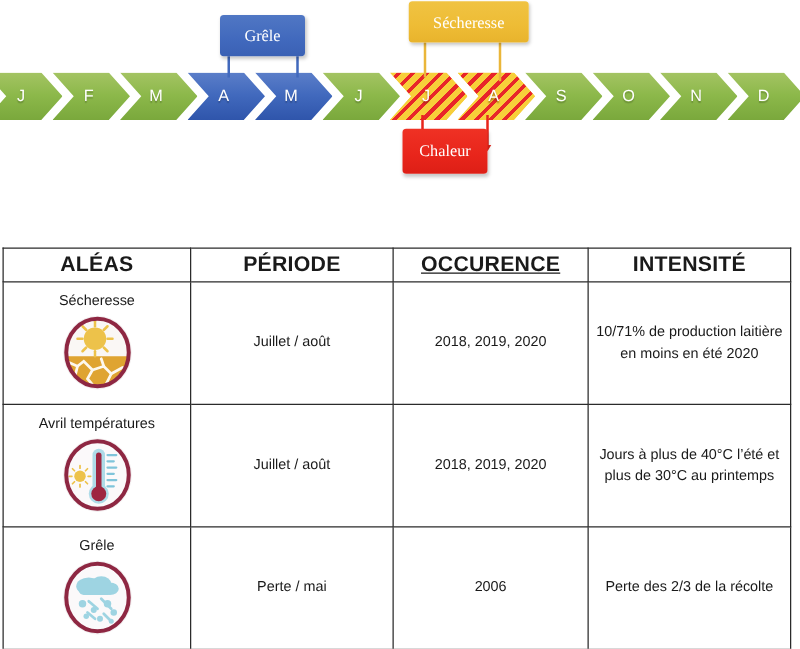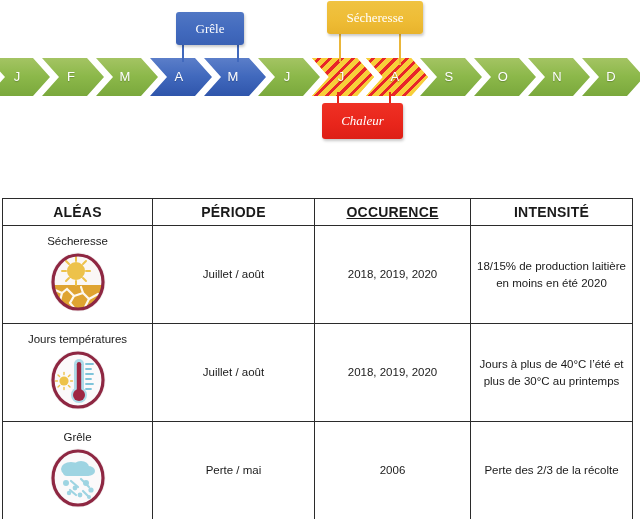--- a/index.html
+++ b/index.html
@@ -84,25 +84,24 @@
   }
   #callout-secheresse {
     left: 327px; top: 1px;
     width: 96px; height: 33px;
     background: linear-gradient(180deg, #f0c342 0%, #eebc35 60%, #e8b32c 100%);
     font-size: 13px;
     line-height: 33px;
   }
   #callout-chaleur {
     left: 322px; top: 103px;
-    width: 81px; height: 36px;
+    width: 68px; height: 36px;
     background: linear-gradient(180deg, #ef3124 0%, #e8251b 60%, #dd1f16 100%);
     font-size: 13px;
     line-height: 36px;
-    font-style: italic;
   }
 
   .leader {
     position: absolute;
     width: 2px;
   }
   .leader.blue  { background: #4169bd; }
   .leader.gold  { background: #eab63a; }
   .leader.red   { background: #e8251b; }
   .leader-arrow {
@@ -125,21 +124,21 @@
   }
   #hazard-table th, #hazard-table td {
     border: 1px solid #2b2b2b;
     text-align: center;
     vertical-align: middle;
     padding: 2px 6px;
     box-sizing: border-box;
   }
   #hazard-table th {
     font-weight: bold;
-    font-size: 14px;
+    font-size: 17px;
     height: 27px;
     letter-spacing: 0.2px;
   }
   .col-aleas   { width: 150px; }
   .col-periode { width: 162px; }
   .col-occ     { width: 156px; text-decoration: underline; }
   .col-int     { width: 162px; }
 
   .hazard-cell {
     padding-top: 4px;
@@ -241,26 +240,26 @@
               <path d="M44 50 L53 45 L60 48"></path>
               <path d="M17 44 L15 52"></path>
               <path d="M38 44 L36 38"></path>
             </g>
           </g>
           <ellipse cx="33" cy="33" rx="25" ry="27" fill="none" stroke="#8e2742" stroke-width="3.2"></ellipse>
         </svg>
       </td>
       <td><span class="cell-text">Juillet / août</span></td>
       <td><span class="cell-text">2018, 2019, 2020</span></td>
-      <td><span class="cell-text">18/15% de production laitière en moins en été 2020</span></td>
+      <td><span class="cell-text">10/71% de production laitière en moins en été 2020</span></td>
     </tr>
 
     <tr class="body-row">
       <td class="hazard-cell">
-        <span class="hazard-name">Jours températures</span>
+        <span class="hazard-name">Avril températures</span>
         <svg class="hazard-icon" width="66" height="66" viewBox="0 0 66 66">
           <ellipse cx="33" cy="33" rx="27.5" ry="29.5" fill="#f3eff0"></ellipse>
           <ellipse cx="33" cy="33" rx="25" ry="27" fill="#fbf9fa"></ellipse>
 
           <circle cx="19" cy="34" r="4.6" fill="#edc24a"></circle>
           <g stroke="#edc24a" stroke-width="1.4" stroke-linecap="round">
             <line x1="19" y1="25.5" x2="19" y2="27.5"></line>
             <line x1="19" y1="40.5" x2="19" y2="42.5"></line>
             <line x1="10.5" y1="34" x2="12.5" y2="34"></line>
             <line x1="25.5" y1="34" x2="27.5" y2="34"></line>

